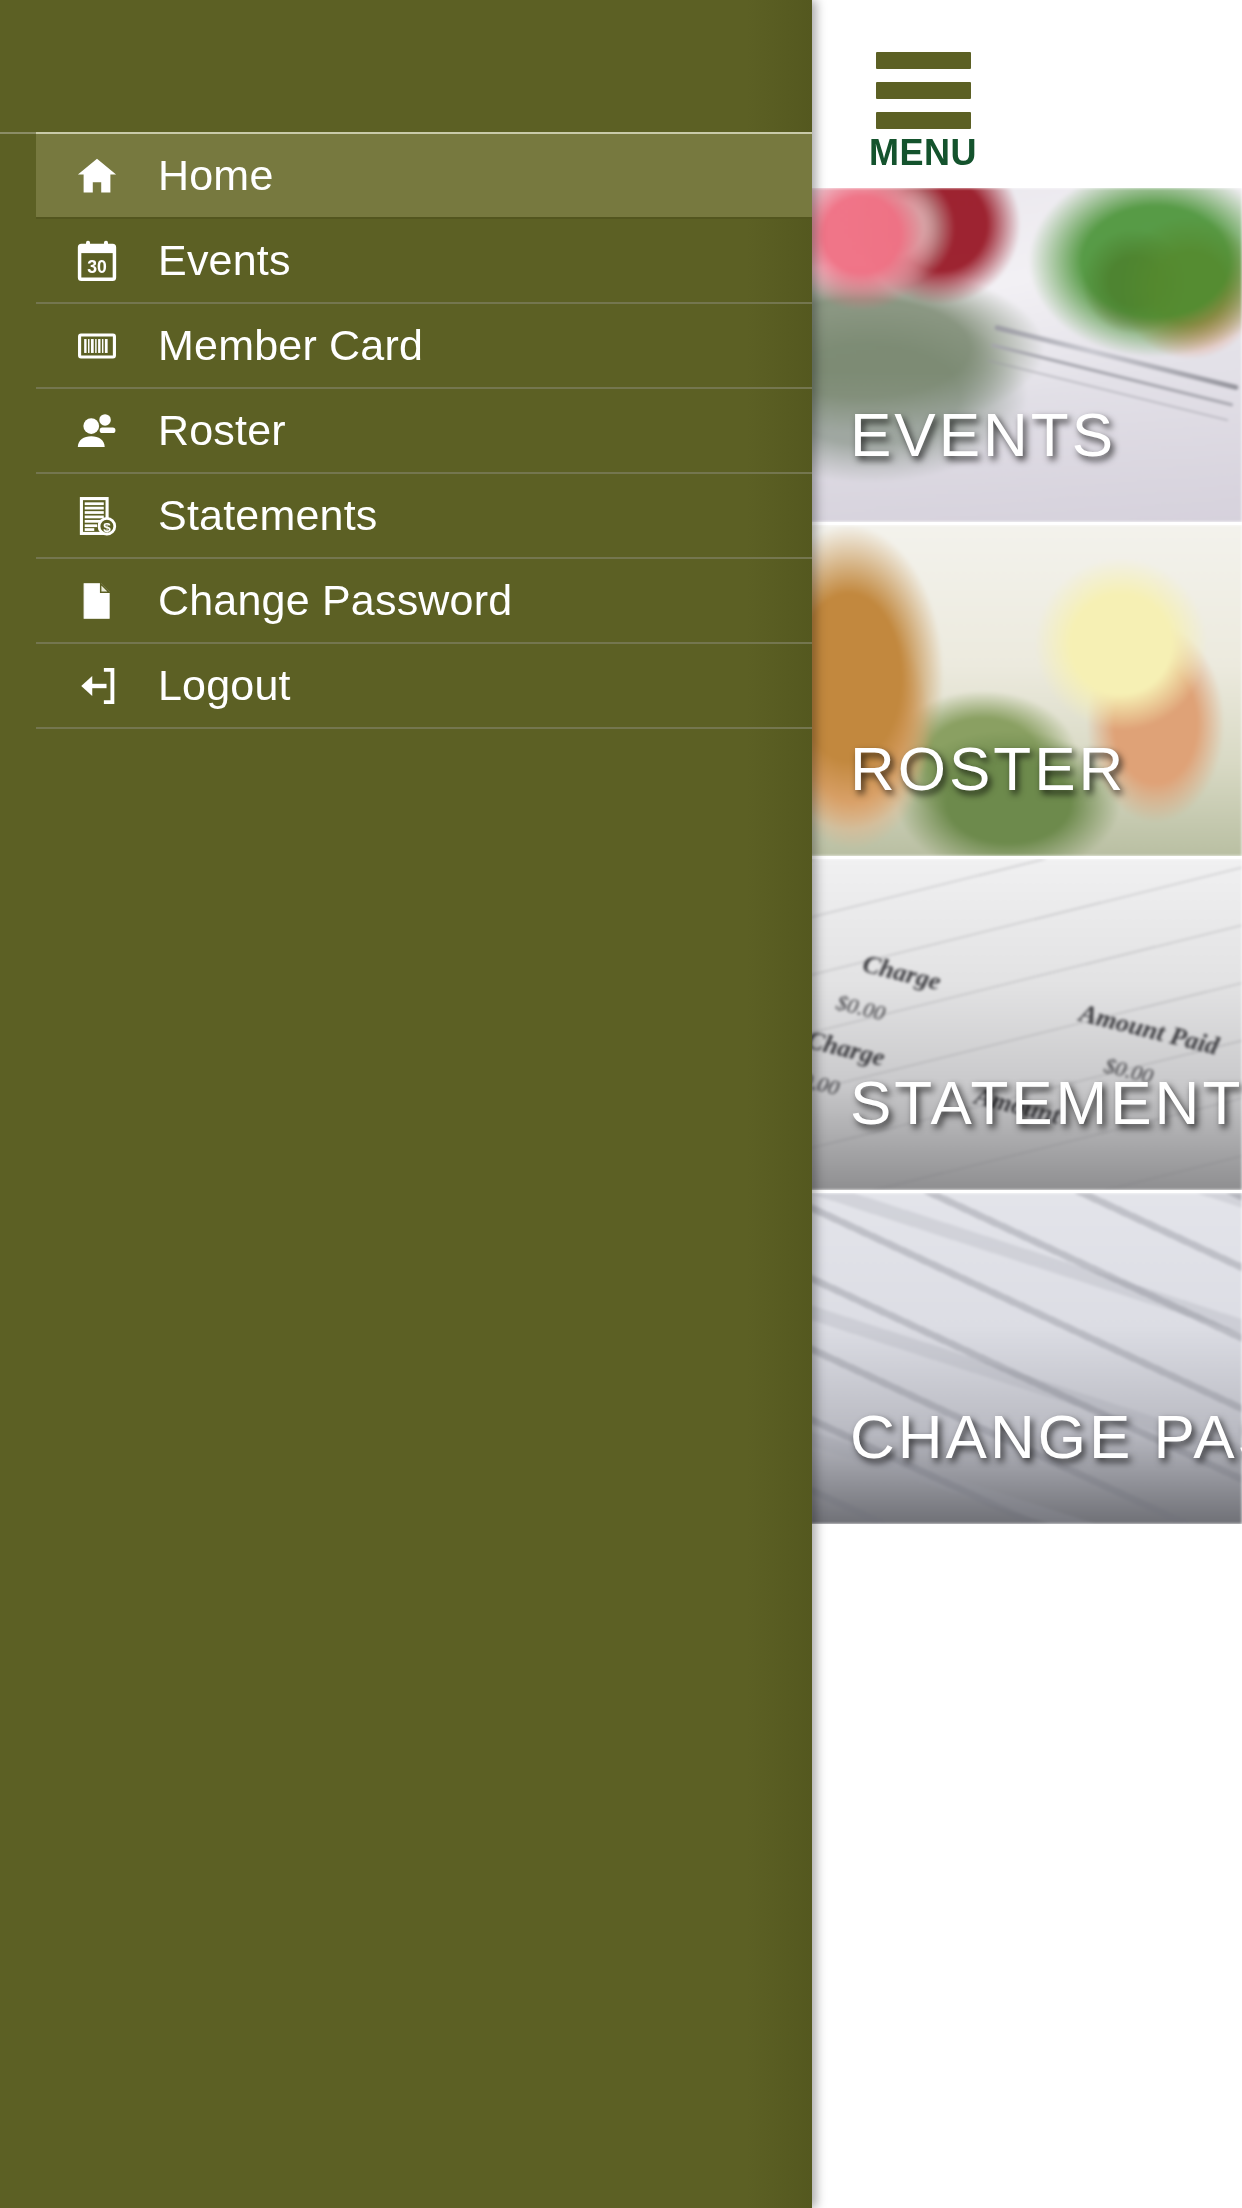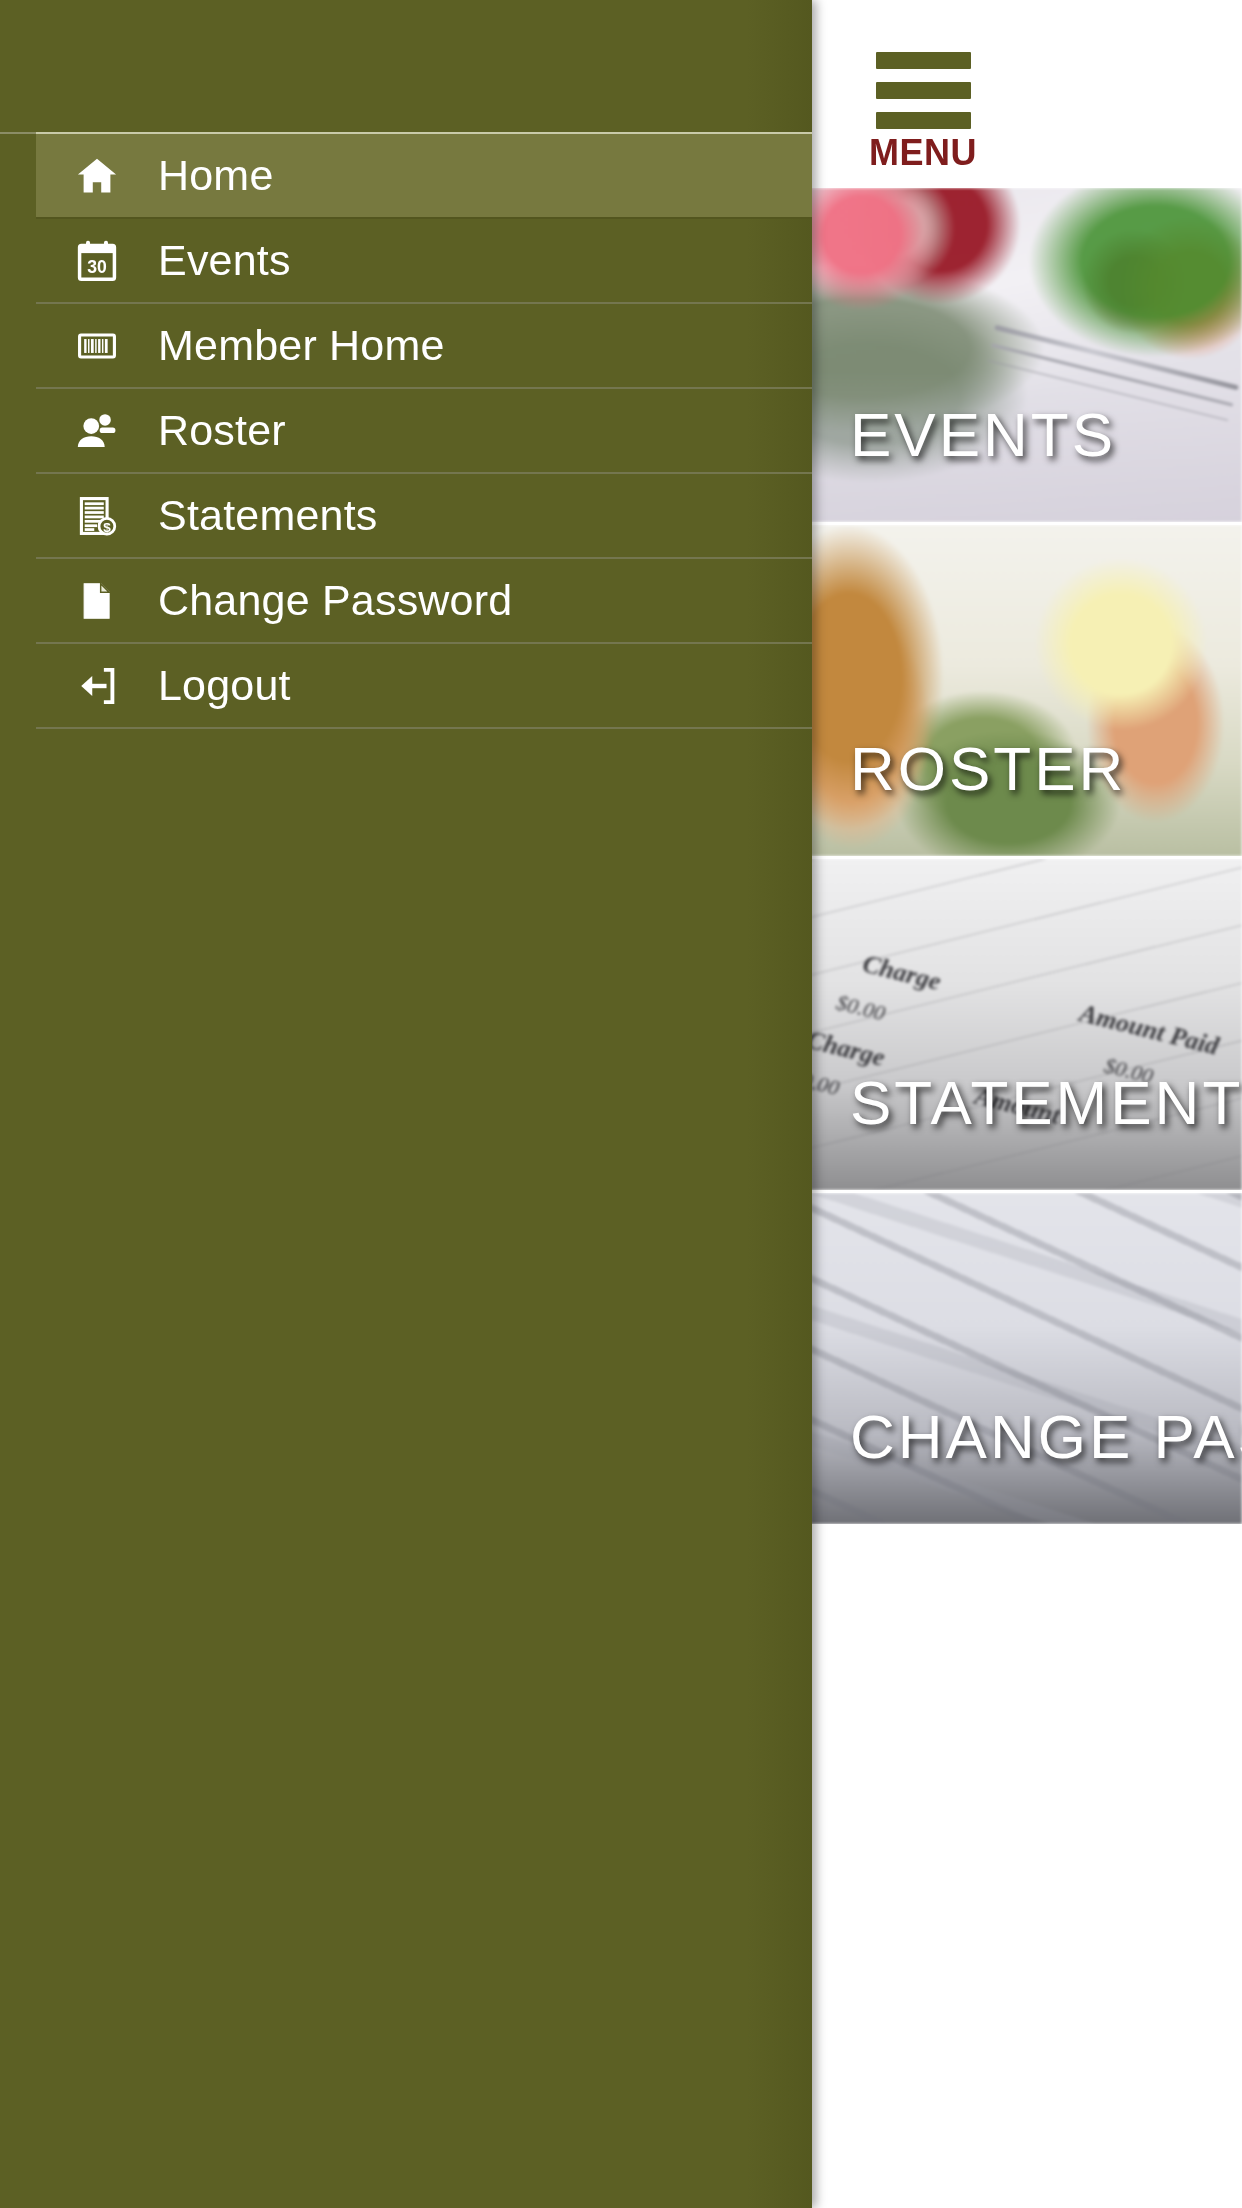--- a/index.html
+++ b/index.html
@@ -50,21 +50,21 @@
     height: 17px;
     background: #5c6024;
     margin-bottom: 13px;
     border-radius: 1px;
   }
   .burger span:last-child { margin-bottom: 0; }
   .menu-label {
     margin-top: 6px;
     font-size: 36px;
     font-weight: bold;
-    color: #7f1d1d;
+    color: #14532d;
     letter-spacing: 0.5px;
     line-height: 1;
   }
 
   
   .cards { position: relative; }
   .card {
     position: relative;
     width: 432px;
     height: 334px;
@@ -301,21 +301,21 @@
               <rect x="5.0" y="8.2" width="1.3" height="7.6"></rect>
               <rect x="7.1" y="8.2" width="0.8" height="7.6"></rect>
               <rect x="8.7" y="8.2" width="1.5" height="7.6"></rect>
               <rect x="11.0" y="8.2" width="0.8" height="7.6"></rect>
               <rect x="12.6" y="8.2" width="1.3" height="7.6"></rect>
               <rect x="14.7" y="8.2" width="0.8" height="7.6"></rect>
               <rect x="16.3" y="8.2" width="1.5" height="7.6"></rect>
             </g>
           </svg>
         </span>
-        <span class="nav-text">Member Home</span>
+        <span class="nav-text">Member Card</span>
       </div>
 
       <div class="nav-item">
         <span class="nav-icon">
           <svg width="46" height="46" viewBox="0 0 24 24" fill="#ffffff">
             <circle cx="16.2" cy="6.2" r="3.0"></circle>
             <rect x="13.4" y="10.2" width="8.2" height="2.9" rx="1.4"></rect>
             <circle cx="9.0" cy="9.4" r="4.1"></circle>
             <path d="M2.0 20.4c0-3.6 3.1-5.6 7.0-5.6s7.0 2.0 7.0 5.6z"></path>
           </svg>

